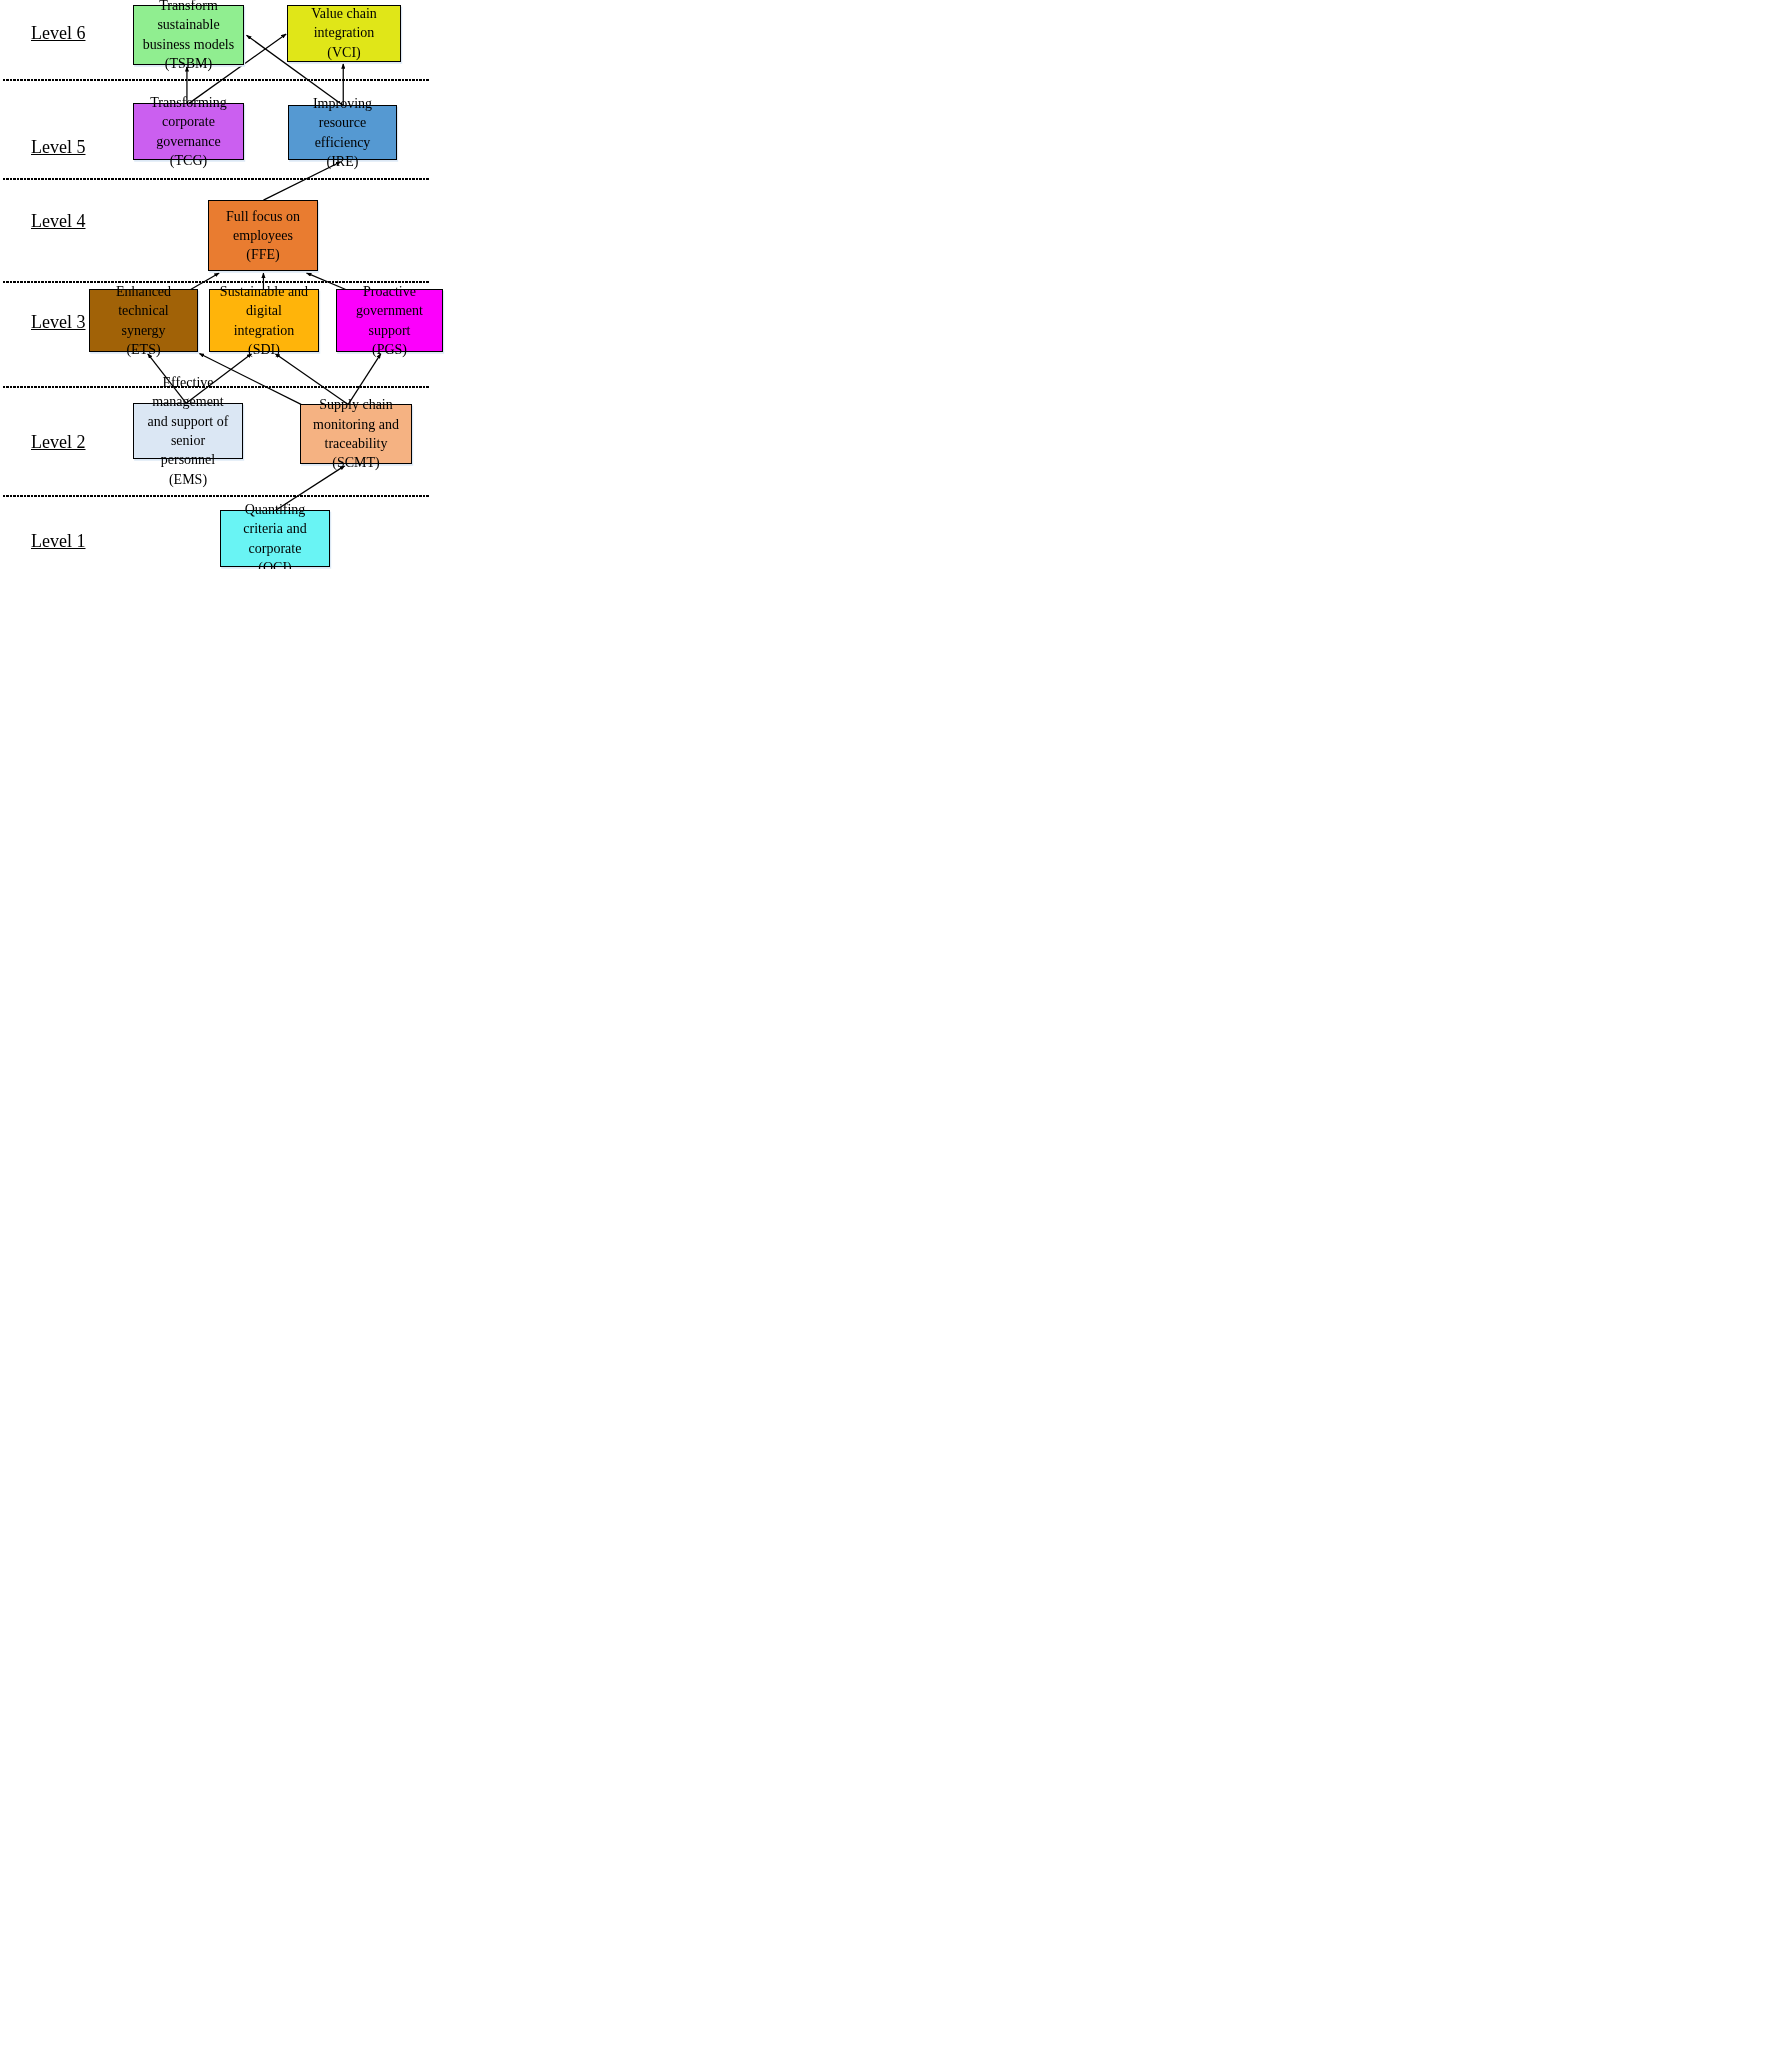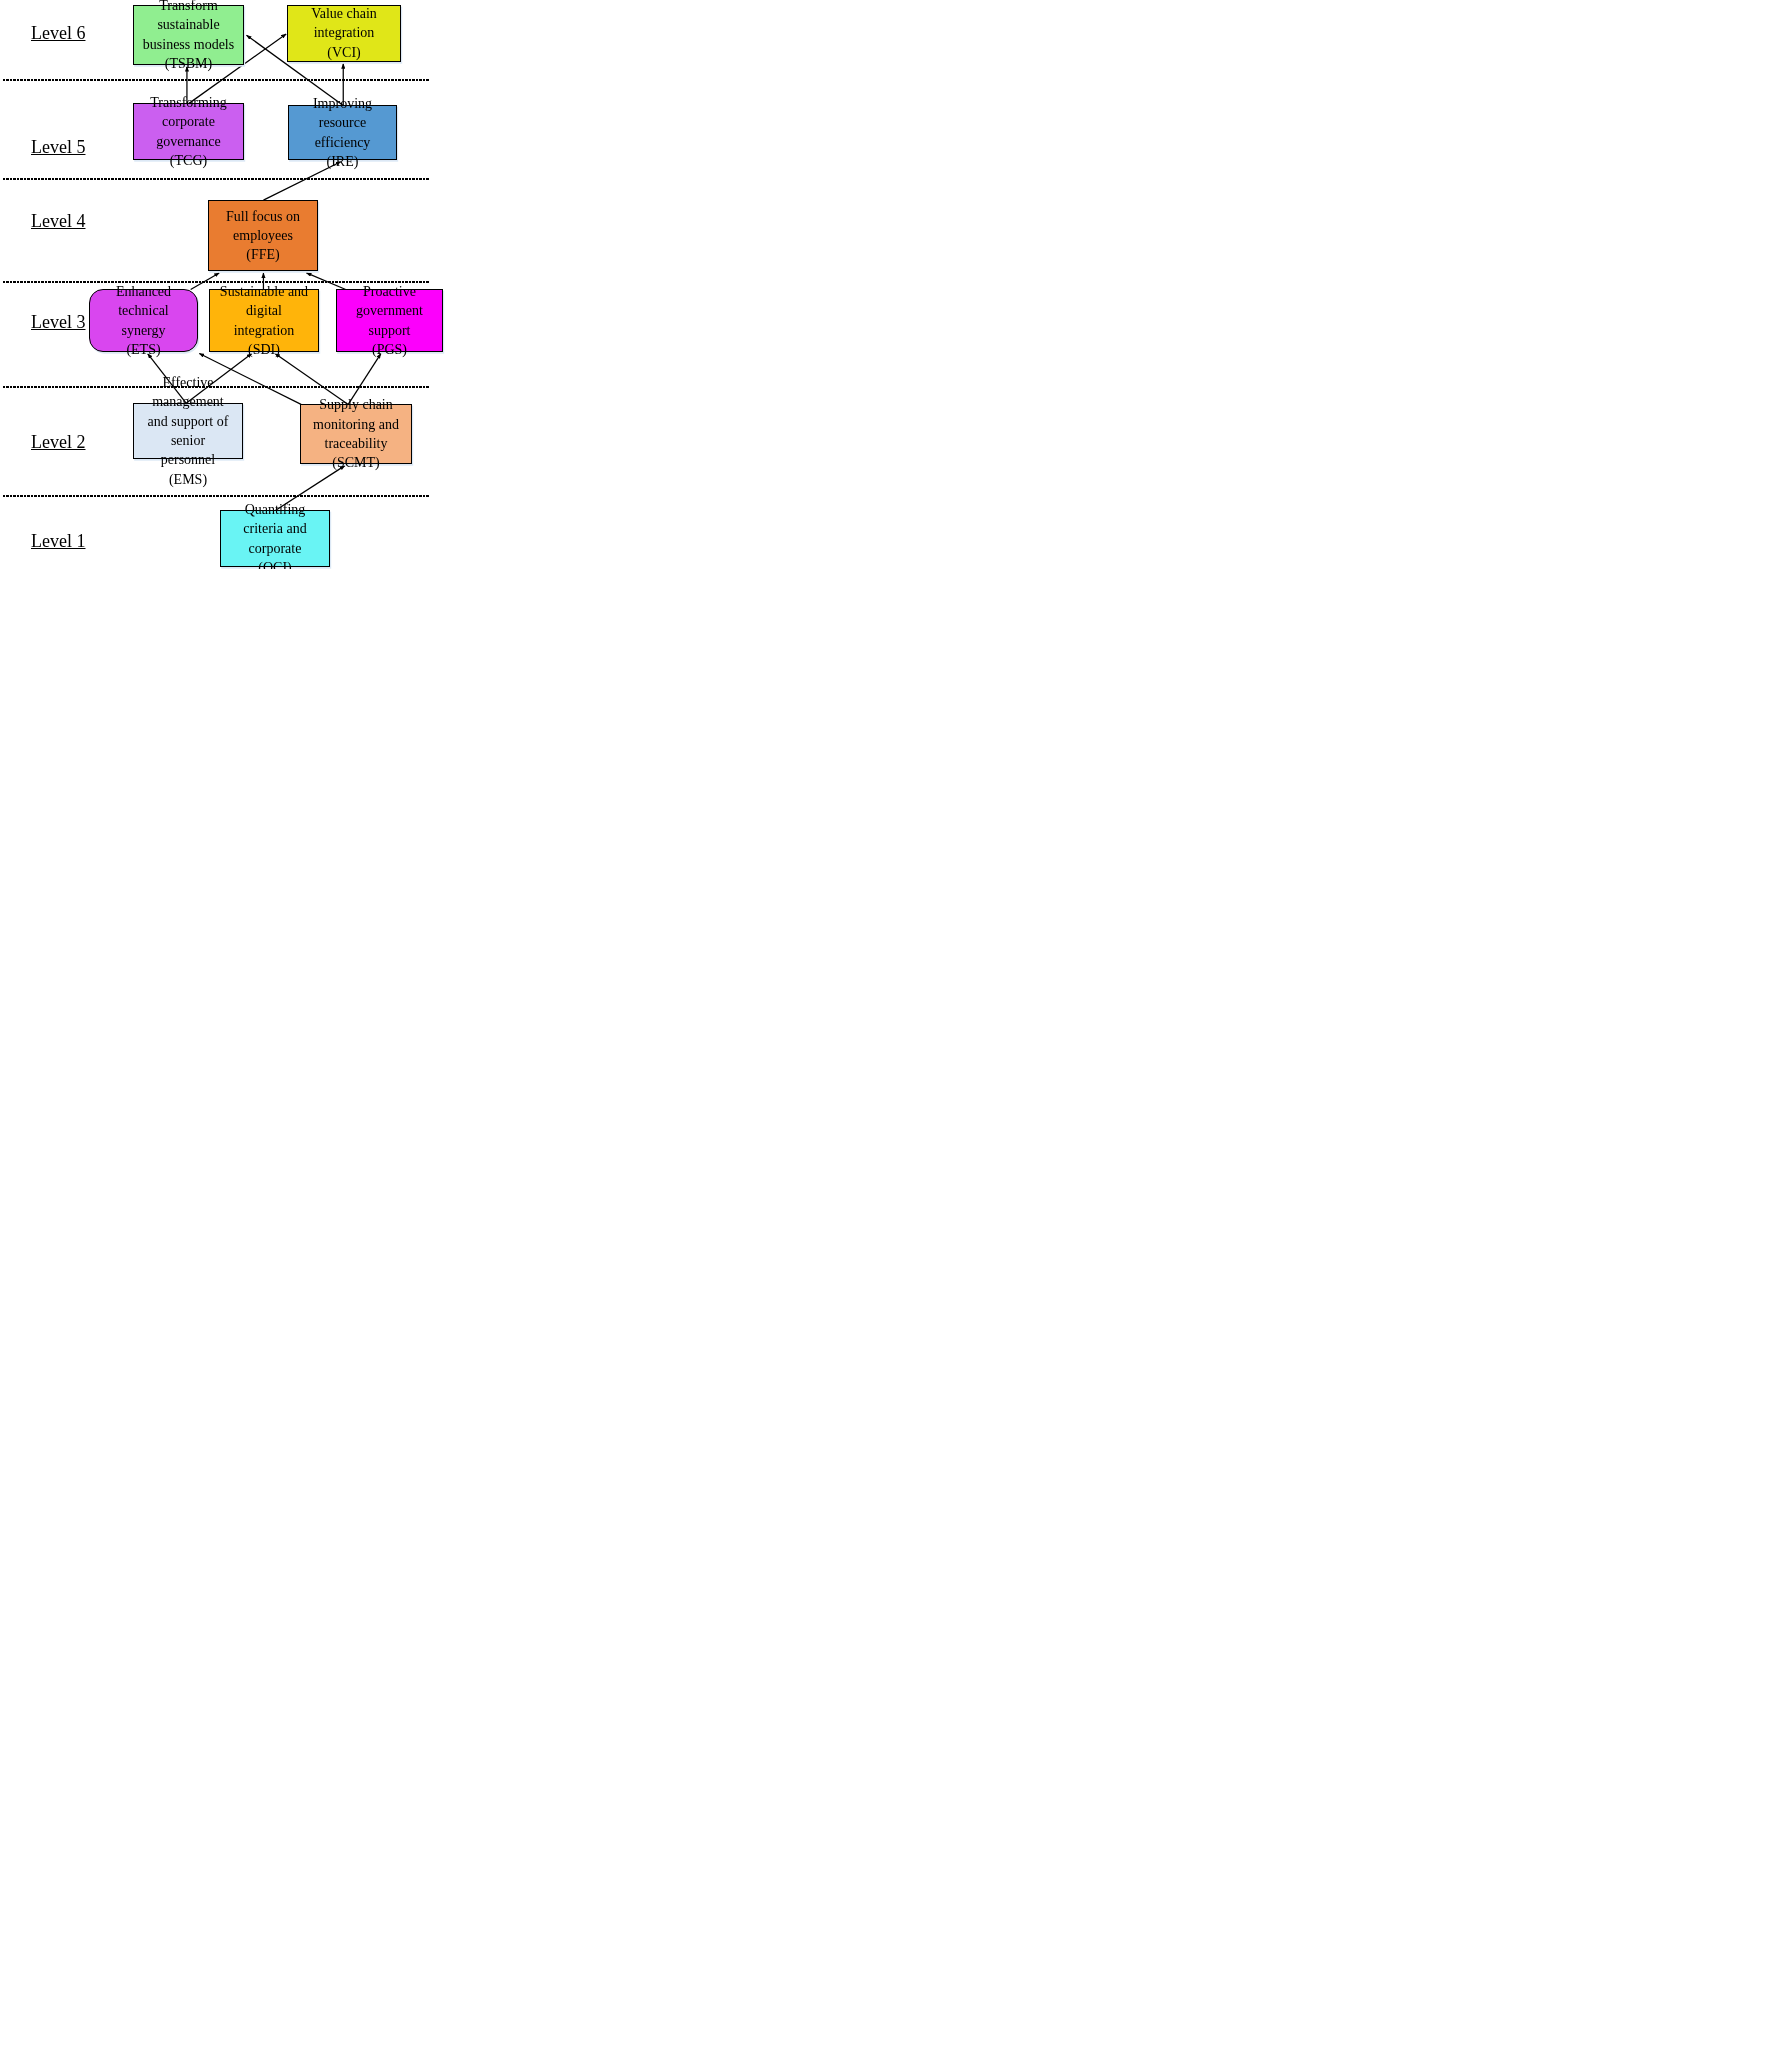--- a/index.html
+++ b/index.html
@@ -96,21 +96,21 @@
 (VCI)</div>
   <div class="box b-tcg" style="background: rgb(203, 95, 240);">Transforming
 corporate governance
 (TCG)</div>
   <div class="box b-ire" style="background: rgb(85, 153, 210);">Improving resource
 efficiency
 (IRE)</div>
   <div class="box b-ffe" style="background: rgb(233, 124, 48);">Full focus on
 employees
 (FFE)</div>
-  <div class="box b-ets" style="background: #d946ef; border-radius: 14px;">Enhanced technical
+  <div class="box b-ets" style="background: #a16207;">Enhanced technical
 synergy
 (ETS)</div>
   <div class="box b-sdi" style="background: rgb(255, 180, 10);">Sustainable and digital
 integration
 (SDI)</div>
   <div class="box b-pgs" style="background: rgb(252, 0, 252);">Proactive government
 support
 (PGS)</div>
   <div class="box b-ems" style="background: rgb(219, 231, 244);">Effective management
 and support of senior

